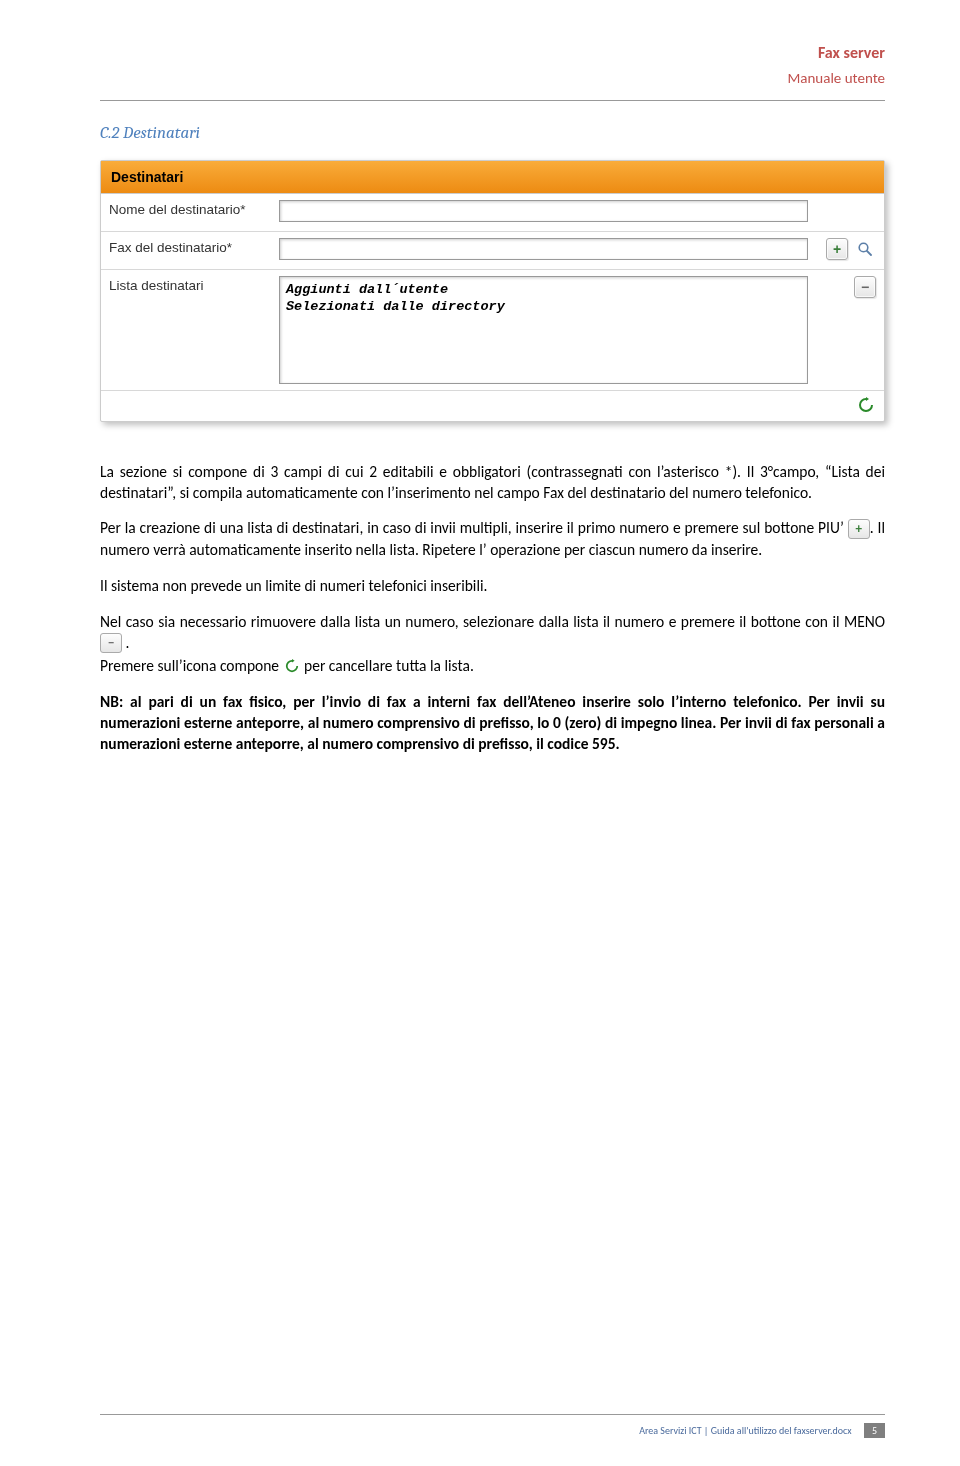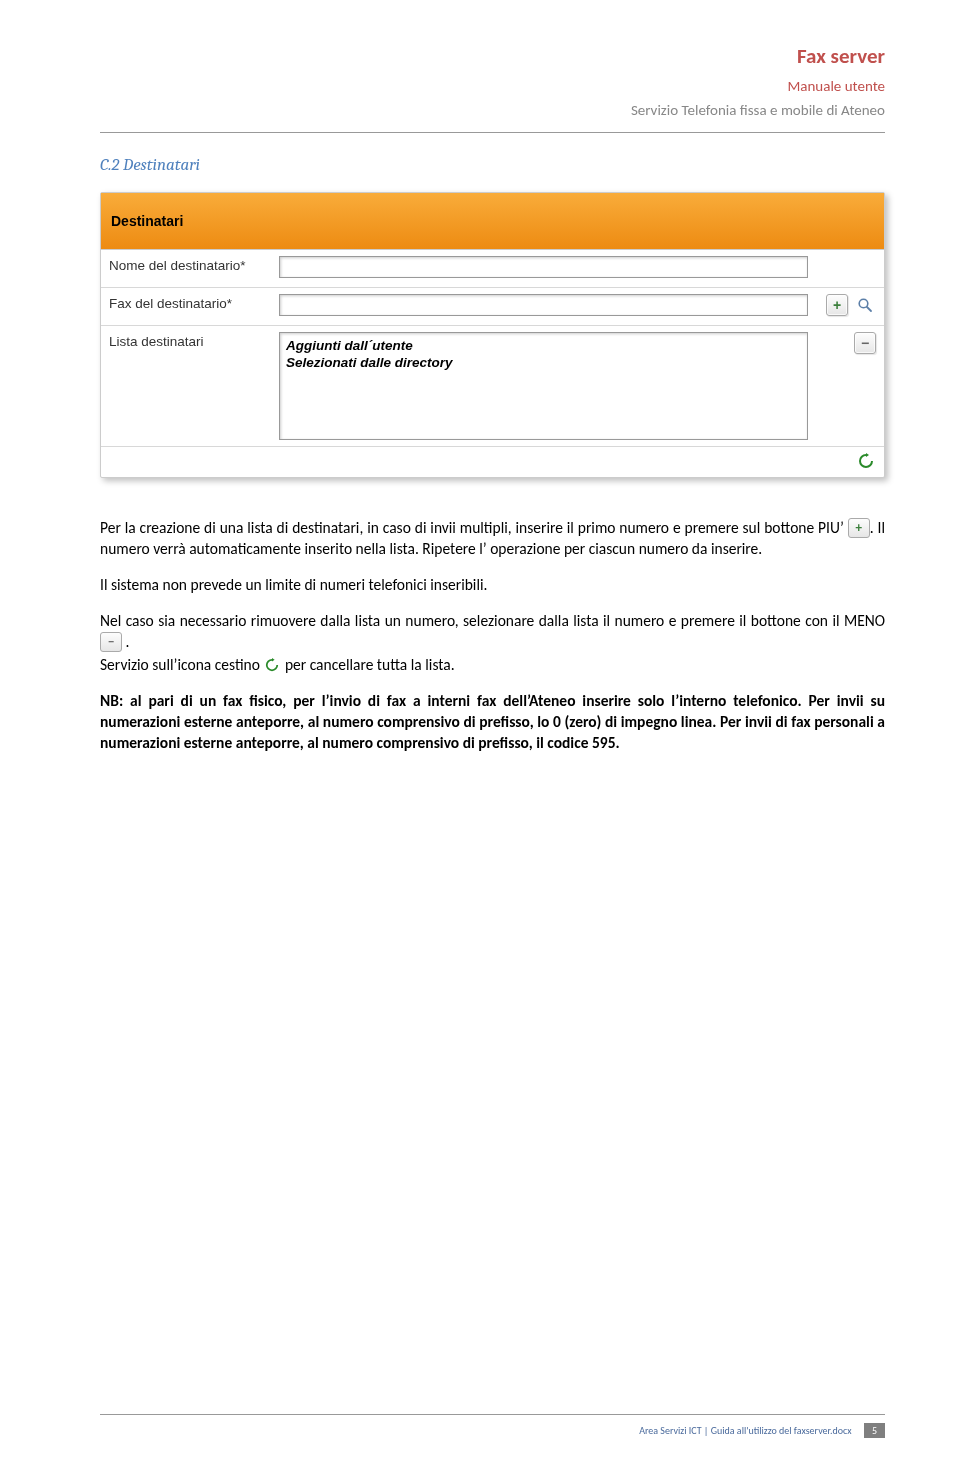--- a/index.html
+++ b/index.html
@@ -17,21 +17,21 @@
     position: relative;
   }
   .header-block {
     text-align: right;
     line-height: 1.6;
     margin-bottom: 10px;
   }
   .header-title {
     color: #c0504d;
     font-weight: bold;
-    font-size: 21px;
+    font-size: 16px;
   }
   .header-sub1 {
     color: #c0504d;
     font-size: 15px;
   }
   .header-sub2 {
     color: #888;
     font-size: 15px;
   }
   .hr-top {
@@ -57,21 +57,21 @@
     box-shadow: 3px 3px 6px rgba(0,0,0,0.25), inset 0 0 0 1px #fff;
     position: relative;
     background: #fff;
   }
   .form-header {
     background: linear-gradient(#f9ac3a, #ed8b12);
     color: #000;
     font-weight: bold;
     font-family: Verdana, sans-serif;
     font-size: 14px;
-    padding: 20px 10px;
+    padding: 8px 10px;
     border-bottom: 1px solid #ccc;
   }
   .form-row {
     display: flex;
     align-items: flex-start;
     border-bottom: 1px solid #d8d8d8;
     padding: 6px 8px;
     font-family: Verdana, sans-serif;
     font-size: 13.5px;
     color: #333;
@@ -130,21 +130,21 @@
     font-size: 16px;
     color: #5c7fa8;
     cursor: pointer;
   }
   .list-box {
     flex-grow: 1;
     border: 1px solid #999;
     background: #fff;
     box-shadow: inset 1px 1px 3px rgba(0,0,0,0.2);
     padding: 4px 6px;
-    font-family: Liberation Sans, sans-serif;
+    font-family: Liberation Mono, monospace;
     font-size: 13.5px;
     font-weight: bold;
     font-style: italic;
     color: #000;
     min-height: 108px;
     white-space: pre-line;
     line-height: 1.3;
   }
   .form-row.listrow { align-items: flex-start; }
   .form-row.listrow .form-actions { align-items: flex-start; }
@@ -202,21 +202,20 @@
   }
 </style>
 </head>
 <body>
 
 <div class="page">
 
   <div class="header-block">
     <div class="header-title">Fax server</div>
     <div class="header-sub1">Manuale utente</div>
-    <div class="header-sub2">Servizio Telefonia fissa e mobile di Ateneo</div>
   </div>
   <hr class="hr-top">
 
   <div class="section-title">C.2 Destinatari</div>
 
   <div class="form-wrap">
     <div class="form-header">Destinatari</div>
 
     <div class="form-row">
       <div class="form-label">Nome del destinatario*</div>
@@ -255,32 +254,33 @@
       <span class="refresh-icon">
         <svg width="16" height="16" viewBox="0 0 16 16">
             <path d="M8 2 A6 6 0 1 0 14 8" fill="none" stroke="#2a8a2a" stroke-width="2"></path>
             <polygon points="8,0 8,4 11,2" fill="#2a8a2a"></polygon>
           </svg>
       </span>
     </div>
   </div>
 
   <div class="body-text">
+    <p class="justify">La sezione si compone di 3 campi di cui 2 editabili e obbligatori (contrassegnati con l’asterisco *). Il 3°campo, “Lista dei destinatari”, si compila automaticamente con l’inserimento nel campo Fax del destinatario del numero telefonico.</p>
 
     <p class="justify">
       <span>Per la creazione di una lista di destinatari, in caso di invii multipli, inserire il primo numero e premere sul bottone PIU’ </span><span class="inline-icon plus">+</span><span>. Il numero verrà automaticamente inserito nella lista. Ripetere l’ operazione per ciascun numero da inserire.</span>
     </p>
 
     <p>Il sistema non prevede un limite di numeri telefonici inseribili.</p>
 
     <p class="justify" style="margin-bottom:2px;">
       <span>Nel caso sia necessario rimuovere dalla lista un numero, selezionare dalla lista il numero e premere il bottone con il MENO </span><span class="inline-icon minus">−</span><span> .</span>
     </p>
     <p>
-      <span>Servizio sull’icona cestino </span><span class="inline-icon plain">
+      <span>Premere sull’icona compone </span><span class="inline-icon plain">
           <svg width="14" height="14" viewBox="0 0 16 16">
             <path d="M8 2 A6 6 0 1 0 14 8" fill="none" stroke="#2a8a2a" stroke-width="2"></path>
             <polygon points="8,0 8,4 11,2" fill="#2a8a2a"></polygon>
           </svg>
         </span><span> per cancellare tutta la lista.</span>
     </p>
 
     <p class="justify bold">NB: al pari di un fax fisico, per l’invio di fax a interni fax dell’Ateneo inserire solo l’interno telefonico. Per invii su numerazioni esterne anteporre, al numero comprensivo di prefisso, lo 0 (zero) di impegno linea. Per invii di fax personali a numerazioni esterne anteporre, al numero comprensivo di prefisso, il codice 595.</p>
   </div>
 

